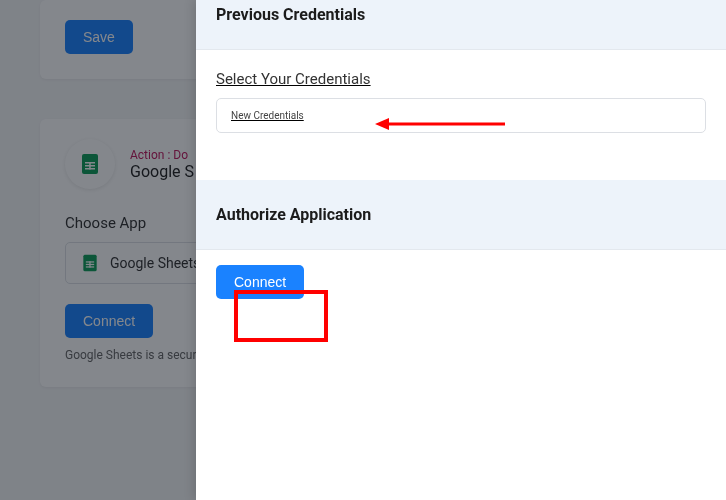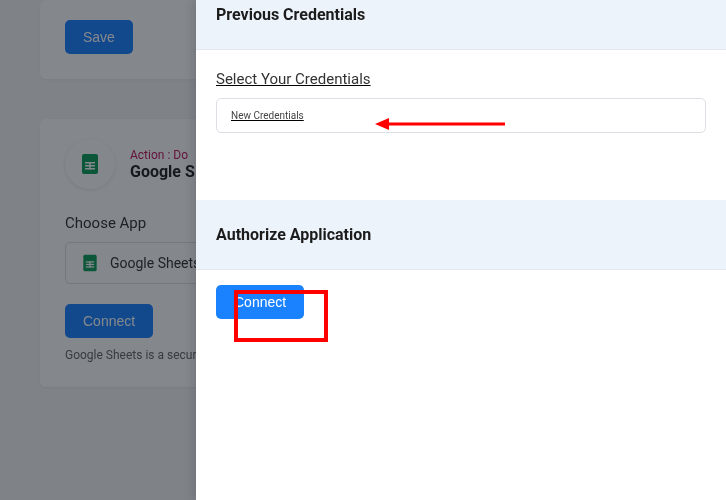--- a/index.html
+++ b/index.html
@@ -52,21 +52,21 @@
       border-radius: 50%;
       background: #fff;
       box-shadow: 0 1px 4px rgba(0,0,0,0.1);
       display: flex;
       align-items: center;
       justify-content: center;
       margin-right: 15px;
     }
     .icon-circle svg { width: 24px; height: 24px; }
     .action-meta .sub { font-size: 12px; color: #be185d; }
-    .action-meta .title { font-size: 16px; font-weight: 700; color: #222; }
+    .action-meta .title { font-size: 16px; font-weight: 400; color: #222; }
     .field-label {
       font-size: 15px;
       color: #333;
       margin-bottom: 10px;
     }
     .dropdown {
       border: 1px solid #dcdfe4;
       border-radius: 5px;
       padding: 10px 14px;
       display: flex;
@@ -90,21 +90,21 @@
       box-shadow: -2px 0 10px rgba(0,0,0,0.15);
       overflow: hidden;
     }
     .panel-section {
       background: #edf3fa;
       padding: 5px 36px 25px 20px;
       border-bottom: 1px solid #e3e8ee;
     }
     .panel-section.auth-header {
       padding: 25px 20px;
-      margin-top: 42px;
+      margin-top: 22px;
     }
     .panel-section h3 {
       font-size: 16px;
       font-weight: 700;
       color: #1c1c1c;
     }
     .panel-body {
       background: #fff;
       padding: 20px 20px 25px 20px;
       text-decoration: underline;

